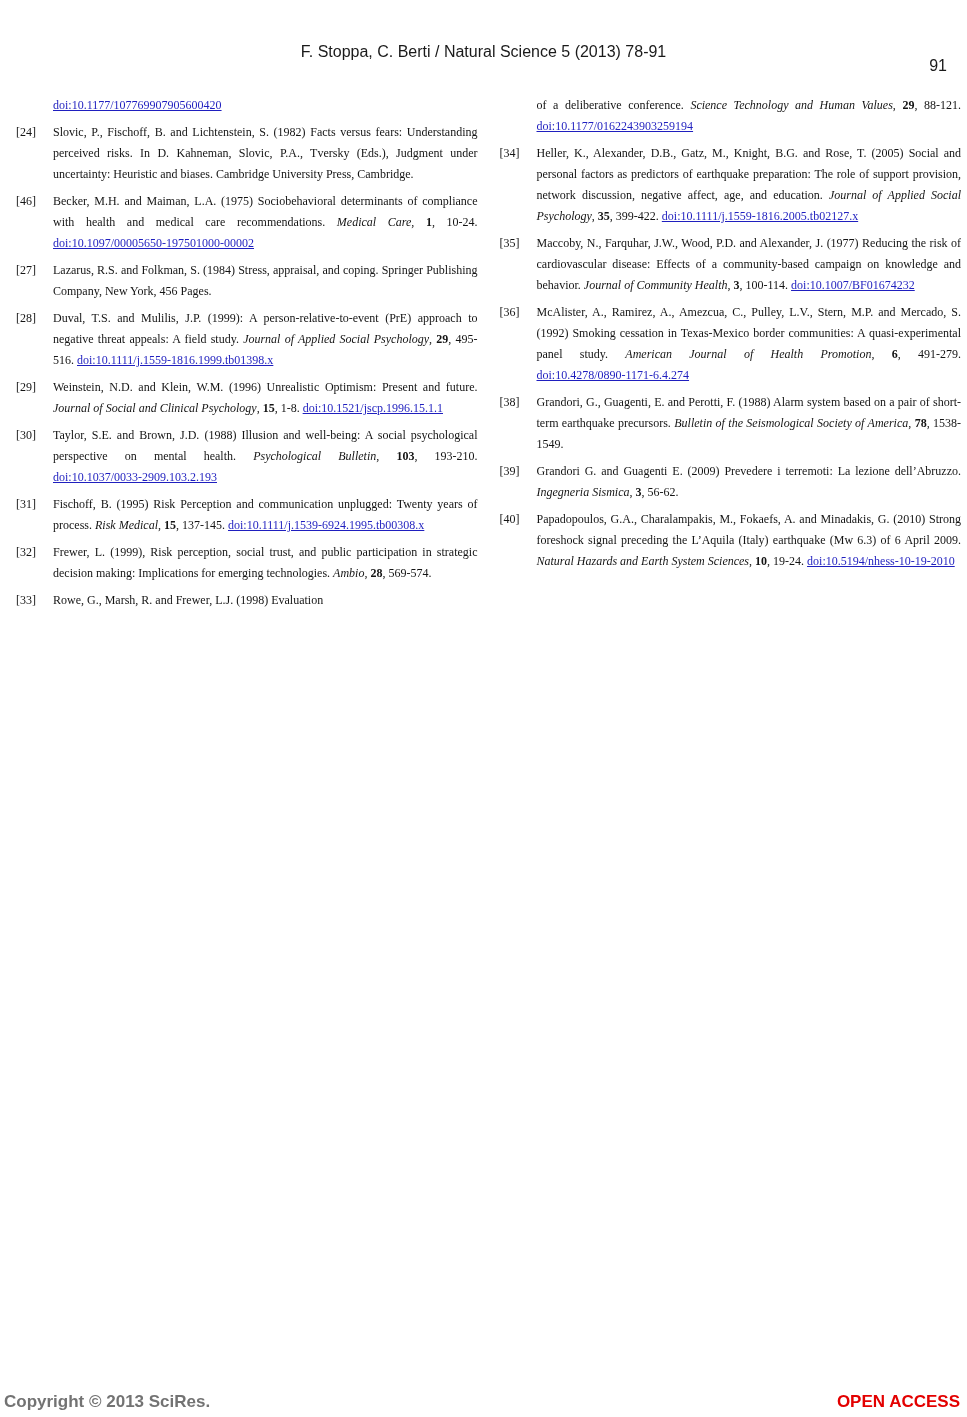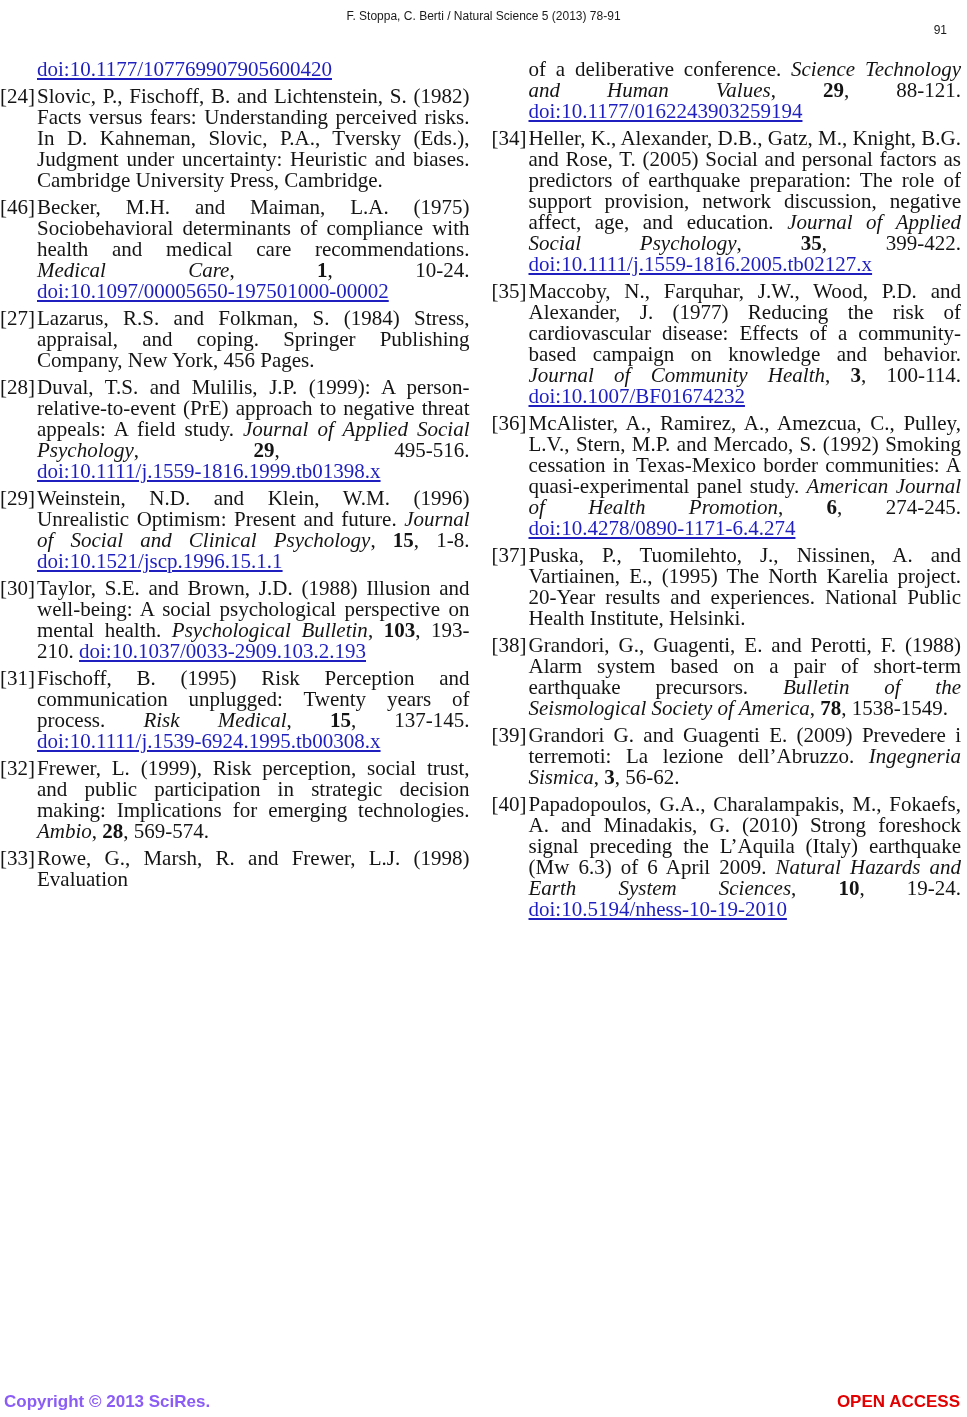--- a/index.html
+++ b/index.html
@@ -15,41 +15,42 @@
     background:#ffffff;
     overflow:hidden;
     color:var(--ink);
   }
   
   .header{
     position:relative;
     padding-top:6px;
     height:22px;
     font-family:"Liberation Sans",sans-serif;
-    font-size:12px;
+    font-size:16px;
     line-height:20px;
     color:#1a1a1a;
+    margin-top:36px;
   }
   .running-title{
     display:block;
     text-align:center;
   }
   .page-number{
     position:absolute;
     top:20px;
     right:20px;
   }
   
   .columns{
     display:flex;
     gap:22px;
     margin-top:31px;
-    padding:0 6px 0 0;
+    padding:0 6px 0 16px;
     font-family:"Liberation Serif",serif;
-    font-size:21px;
+    font-size:12px;
     line-height:21px;
   }
   .col{
     flex:1 1 0;
     min-width:0;
   }
   .ref{
     position:relative;
     padding-left:37px;
     margin-bottom:6px;
@@ -75,21 +76,21 @@
     right:7px;
     bottom:5px;
     display:flex;
     justify-content:space-between;
     align-items:baseline;
     font-family:"Liberation Sans",sans-serif;
     font-weight:bold;
     font-size:17px;
     line-height:21px;
   }
-  .copyright{color:#8b5cf6;}
+  .copyright{color:#737373;}
   .open-access{color:var(--accent-red);cursor:pointer;}
 </style>
 </head>
 <body>
 
 <div class="page">
 
   <div class="header">
     <span class="running-title">F. Stoppa, C. Berti / Natural Science 5 (2013) 78-91</span>
     <span class="page-number">91</span>
@@ -105,22 +106,21 @@
         <div class="ref"><span class="ref-label">[29]</span><span>Weinstein, N.D. and Klein, W.M. (1996) Unrealistic Optimism: Present and future. </span><i>Journal of Social and Clinical Psychology</i><span>, </span><b>15</b><span>, 1-8. </span><a class="doi">doi:10.1521/jscp.1996.15.1.1</a></div>
         <div class="ref"><span class="ref-label">[30]</span><span>Taylor, S.E. and Brown, J.D. (1988) Illusion and well-being: A social psychological perspective on mental health. </span><i>Psychological Bulletin</i><span>, </span><b>103</b><span>, 193-210. </span><a class="doi">doi:10.1037/0033-2909.103.2.193</a></div>
         <div class="ref"><span class="ref-label">[31]</span><span>Fischoff, B. (1995) Risk Perception and communication unplugged: Twenty years of process. </span><i>Risk Medical</i><span>, </span><b>15</b><span>, 137-145. </span><a class="doi">doi:10.1111/j.1539-6924.1995.tb00308.x</a></div>
         <div class="ref"><span class="ref-label">[32]</span><span>Frewer, L. (1999), Risk perception, social trust, and public participation in strategic decision making: Implications for emerging technologies. </span><i>Ambio</i><span>, </span><b>28</b><span>, 569-574.</span></div>
         <div class="ref"><span class="ref-label">[33]</span><span>Rowe, G., Marsh, R. and Frewer, L.J. (1998) Evaluation</span></div>
       </div>
     <div class="col">
         <div class="ref"><span class="ref-label"></span><span>of a deliberative conference. </span><i>Science Technology and Human Values</i><span>, </span><b>29</b><span>, 88-121. </span><a class="doi">doi:10.1177/0162243903259194</a></div>
         <div class="ref"><span class="ref-label">[34]</span><span>Heller, K., Alexander, D.B., Gatz, M., Knight, B.G. and Rose, T. (2005) Social and personal factors as predictors of earthquake preparation: The role of support provision, network discussion, negative affect, age, and education. </span><i>Journal of Applied Social Psychology</i><span>, </span><b>35</b><span>, 399-422. </span><a class="doi">doi:10.1111/j.1559-1816.2005.tb02127.x</a></div>
         <div class="ref"><span class="ref-label">[35]</span><span>Maccoby, N., Farquhar, J.W., Wood, P.D. and Alexander, J. (1977) Reducing the risk of cardiovascular disease: Effects of a community-based campaign on knowledge and behavior. </span><i>Journal of Community Health</i><span>, </span><b>3</b><span>, 100-114. </span><a class="doi">doi:10.1007/BF01674232</a></div>
-        <div class="ref"><span class="ref-label">[36]</span><span>McAlister, A., Ramirez, A., Amezcua, C., Pulley, L.V., Stern, M.P. and Mercado, S. (1992) Smoking cessation in Texas-Mexico border communities: A quasi-experimental panel study. </span><i>American Journal of Health Promotion</i><span>, </span><b>6</b><span>, 274-245. </span><a class="doi">doi:10.4278/0890-1171-6.4.274</a></div>
-        <div class="ref"><span class="ref-label">[37]</span><span>Puska, P., Tuomilehto, J., Nissinen, A. and Vartiainen, E., (1995) The North Karelia project. 20-Year results and experiences. National Public Health Institute, Helsinki.</span></div>
+        <div class="ref"><span class="ref-label">[36]</span><span>McAlister, A., Ramirez, A., Amezcua, C., Pulley, L.V., Stern, M.P. and Mercado, S. (1992) Smoking cessation in Texas-Mexico border communities: A quasi-experimental panel study. </span><i>American Journal of Health Promotion</i><span>, </span><b>6</b><span>, 491-279. </span><a class="doi">doi:10.4278/0890-1171-6.4.274</a></div>
         <div class="ref"><span class="ref-label">[38]</span><span>Grandori, G., Guagenti, E. and Perotti, F. (1988) Alarm system based on a pair of short-term earthquake precursors. </span><i>Bulletin of the Seismological Society of America</i><span>, </span><b>78</b><span>, 1538-1549.</span></div>
         <div class="ref"><span class="ref-label">[39]</span><span>Grandori G. and Guagenti E. (2009) Prevedere i terremoti: La lezione dell’Abruzzo. </span><i>Ingegneria Sismica</i><span>, </span><b>3</b><span>, 56-62.</span></div>
         <div class="ref"><span class="ref-label">[40]</span><span>Papadopoulos, G.A., Charalampakis, M., Fokaefs, A. and Minadakis, G. (2010) Strong foreshock signal preceding the L’Aquila (Italy) earthquake (Mw 6.3) of 6 April 2009. </span><i>Natural Hazards and Earth System Sciences</i><span>, </span><b>10</b><span>, 19-24. </span><a class="doi">doi:10.5194/nhess-10-19-2010</a></div>
       </div>
   </div>
 
   <div class="footer">
     <span class="copyright">Copyright © 2013 SciRes.</span>
     <span class="open-access">OPEN ACCESS</span>
   </div>

